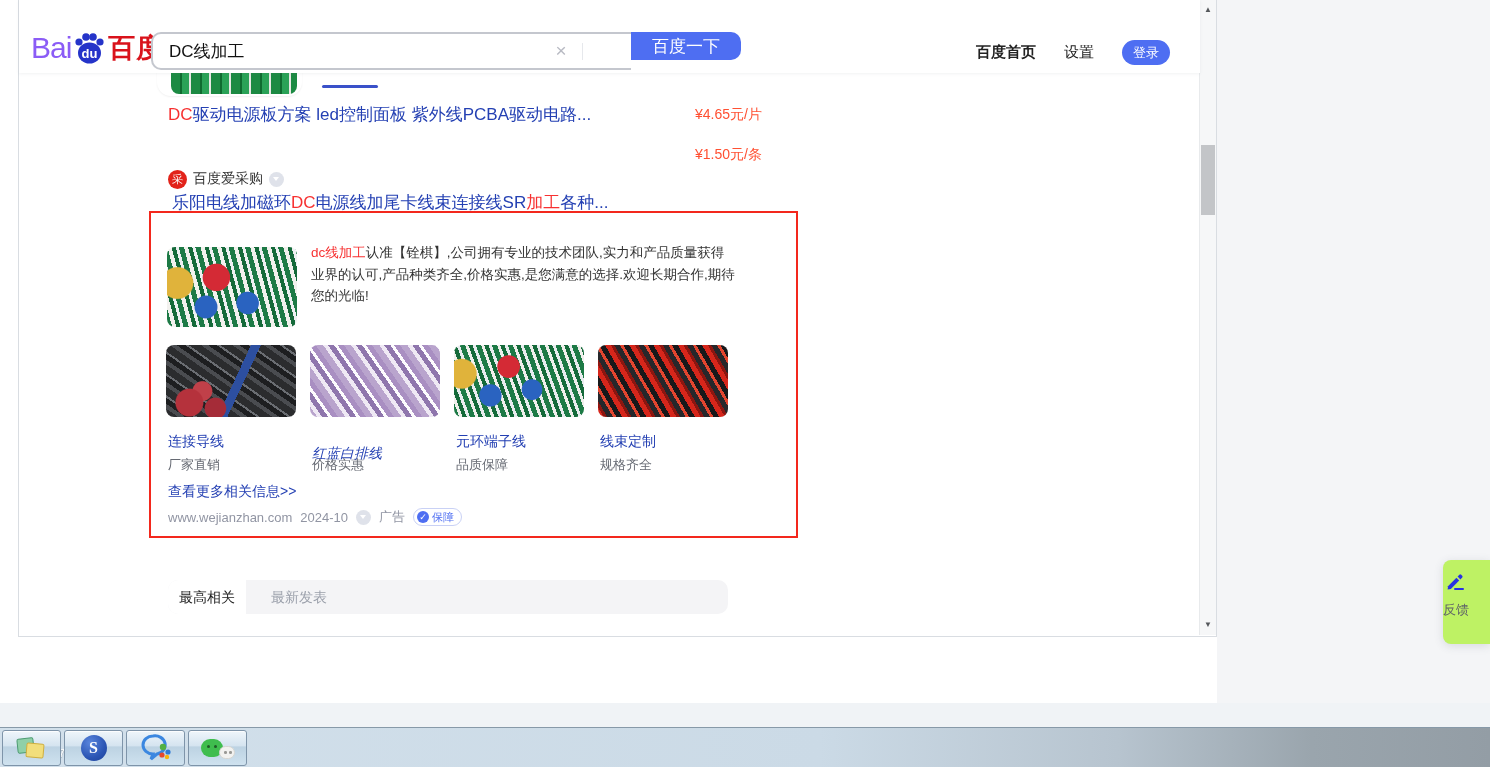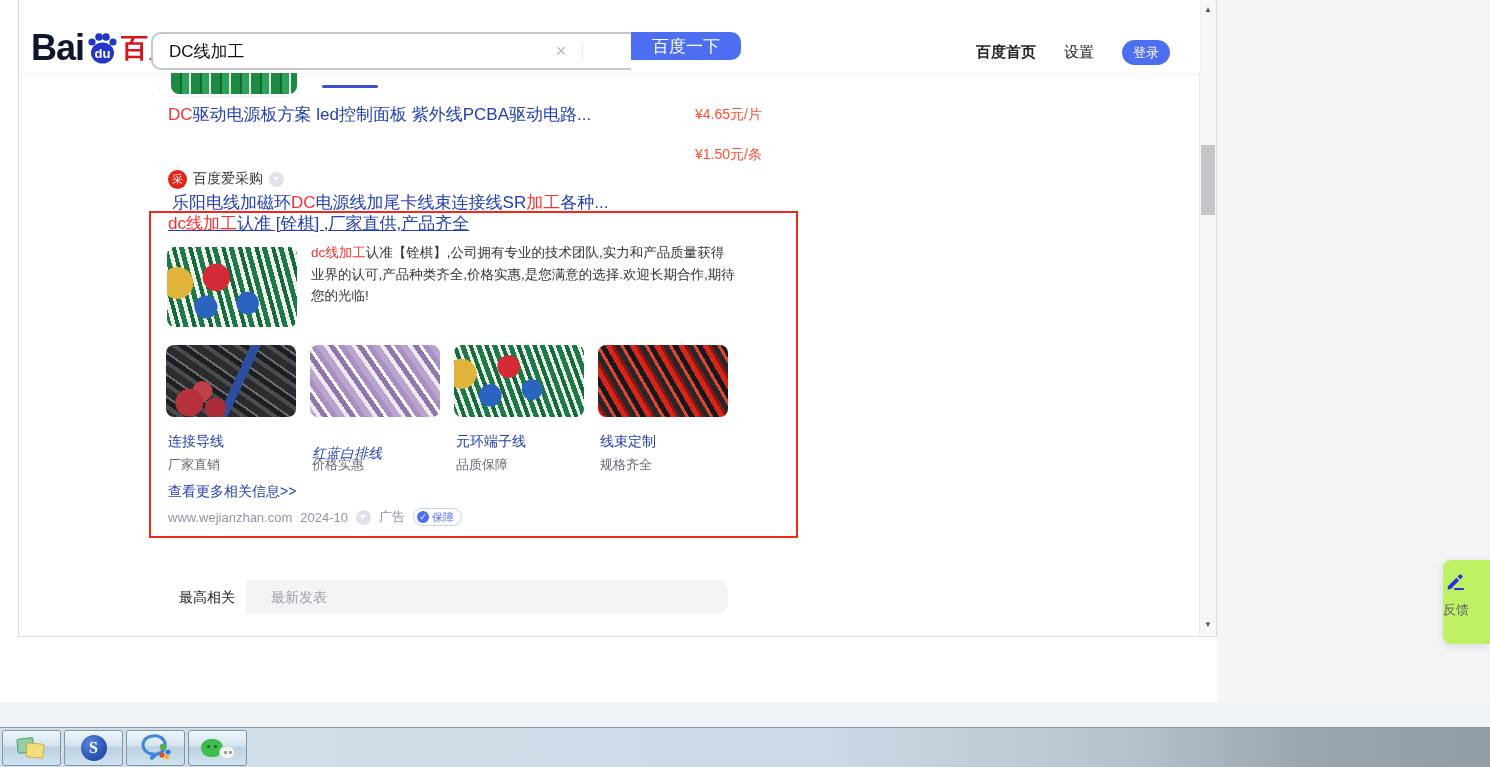--- a/index.html
+++ b/index.html
@@ -19,21 +19,21 @@
   #scrollbar { right:0; top:0; width:17px; height:635px; background:#f6f7f8; border-left:1px solid #e8eaec; }
   #scrollbar .arrow { position:absolute; left:0; width:16px; height:16px; text-align:center;
                       font-size:8px; color:#55585c; line-height:16px; }
   #sb-up { top:2px; } #sb-down { bottom:2px; }
   #sb-thumb { position:absolute; left:1px; top:145px; width:14px; height:70px; background:#c3c5c8; }
 
   
   #hdr { left:0; top:0; width:1181px; height:73px; background:#fff; z-index:6;
          box-shadow:0 1px 3px rgba(120,130,140,0.10); }
   #logo { left:12px; top:28px; height:40px; display:flex; align-items:center; cursor:pointer; }
-  #logo .bai { font-size:36px; font-weight:bold; color:#0f172a; letter-spacing:-1px; }
+  #logo .bai { font-size:30px; font-weight:normal; color:#8b5cf6; letter-spacing:-1px; }
   #logo .cn  { font-size:27px; font-weight:bold; color:#d9121b; letter-spacing:1px; margin-left:1px; }
   #searchbox { left:132px; top:32px; width:480px; height:38px; background:#fff;
                border:2px solid #c4c7ce; border-right:none; border-radius:10px 0 0 10px; }
   #searchbox input { position:absolute; left:16px; top:2px; width:380px; height:30px; border:none; outline:none;
                      font-size:17px; color:#111; font-family:inherit; background:transparent; }
   #clear-x { position:absolute; right:60px; top:7px; width:20px; height:20px; color:#b8bac3;
              font-size:19px; line-height:20px; text-align:center; cursor:pointer; }
   #box-sep { position:absolute; right:48px; top:9px; width:1px; height:17px; background:#e6e8ec; }
   #btn-search { left:612px; top:32px; width:110px; height:28px; background:#4e6ef2; border:none;
                 border-radius:0 10px 10px 0; color:#fff; font-size:17px; cursor:pointer; font-family:inherit; }
@@ -174,21 +174,20 @@
     <div class="abs" style="left:149px;top:169px;height:20px;display:flex;align-items:center;gap:6px;">
       <span id="supplier-icon">采</span>
       <span style="font-size:14px;color:#333;">百度爱采购</span>
       <span class="chev">
           <i></i>
         </span>
     </div>
 
     <div id="ad-box" class="abs"></div>
 
-    <div class="abs rtitle u" style="left:149px;top:212px;"><span class="hl">dc线加工</span><span>认准 [铨棋] ,厂家直供,产品齐全</span></div>
 
     <div id="thumb-main" class="abs thumb"></div>
     <div id="ad-desc" class="abs"><span class="hl">dc线加工</span><span>认准【铨棋】,公司拥有专业的技术团队,实力和产品质量获得业界的认可,产品种类齐全,价格实惠,是您满意的选择.欢迎长期合作,期待您的光临!</span></div>
 
     <div id="thumb-1" class="abs thumb thumb-sm"></div>
     <div id="thumb-2" class="abs thumb thumb-sm"></div>
     <div id="thumb-3" class="abs thumb thumb-sm"></div>
     <div id="thumb-4" class="abs thumb thumb-sm"></div>
 
     <div class="abs pname" style="left:149px;top:433px;">连接导线</div>

